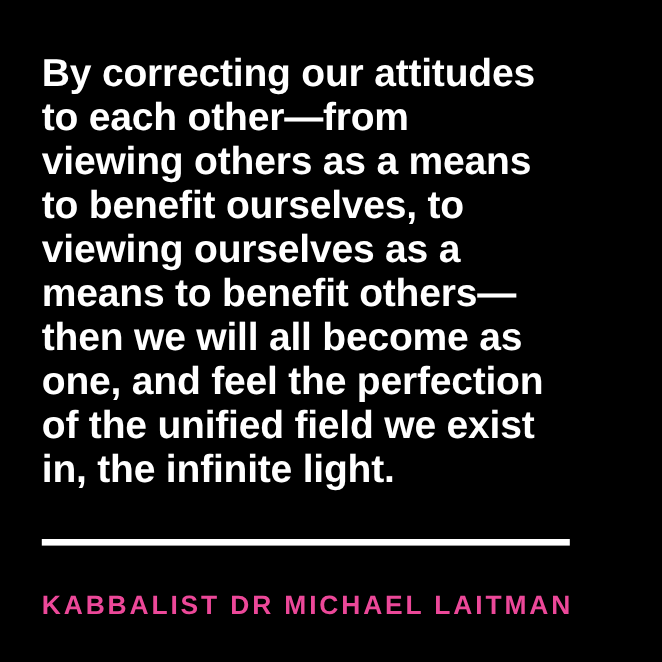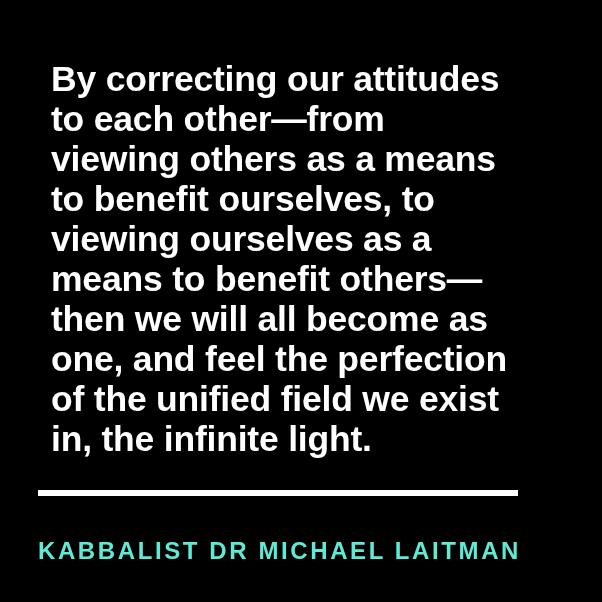--- a/index.html
+++ b/index.html
@@ -19,21 +19,21 @@
     overflow: hidden;
     box-sizing: border-box;
   }
   .quote-body {
     position: absolute;
     left: 38px;
     top: 46px;
     width: 540px;
   }
   .quote-text {
-    margin: 13px;
+    margin: 0;
     color: #ffffff;
     font-family: "Liberation Sans", sans-serif;
     font-size: 35.5px;
     font-weight: bold;
     line-height: 40px;
     letter-spacing: -0.2px;
     white-space: pre-line;
     -webkit-font-smoothing: antialiased;
   }
   .attribution-block {
@@ -45,21 +45,21 @@
   .divider-rule {
     width: 480px;
     height: 6px;
     background: #ffffff;
     margin: 0 0 42px 0;
     border: 0;
     padding: 0;
   }
   .attribution-name {
     margin: 0;
-    color: #5eead4;
+    color: #ec4899;
     font-family: "Liberation Sans", sans-serif;
     font-size: 24px;
     font-weight: bold;
     letter-spacing: 2.6px;
     line-height: 26px;
     text-transform: uppercase;
     white-space: nowrap;
   }
 </style>
 </head>

